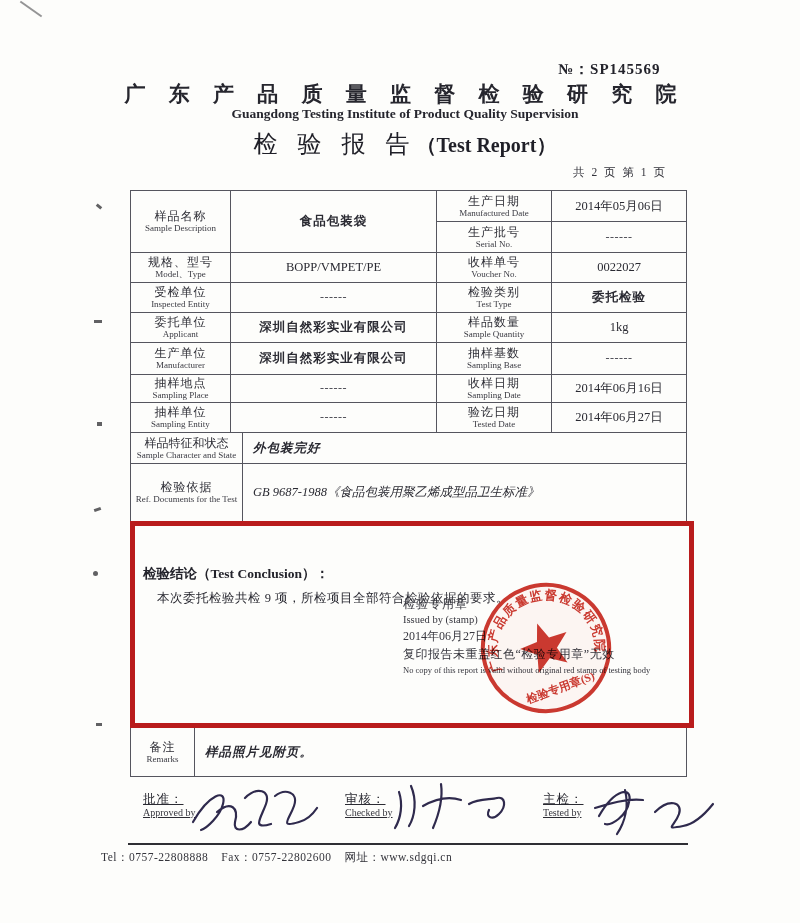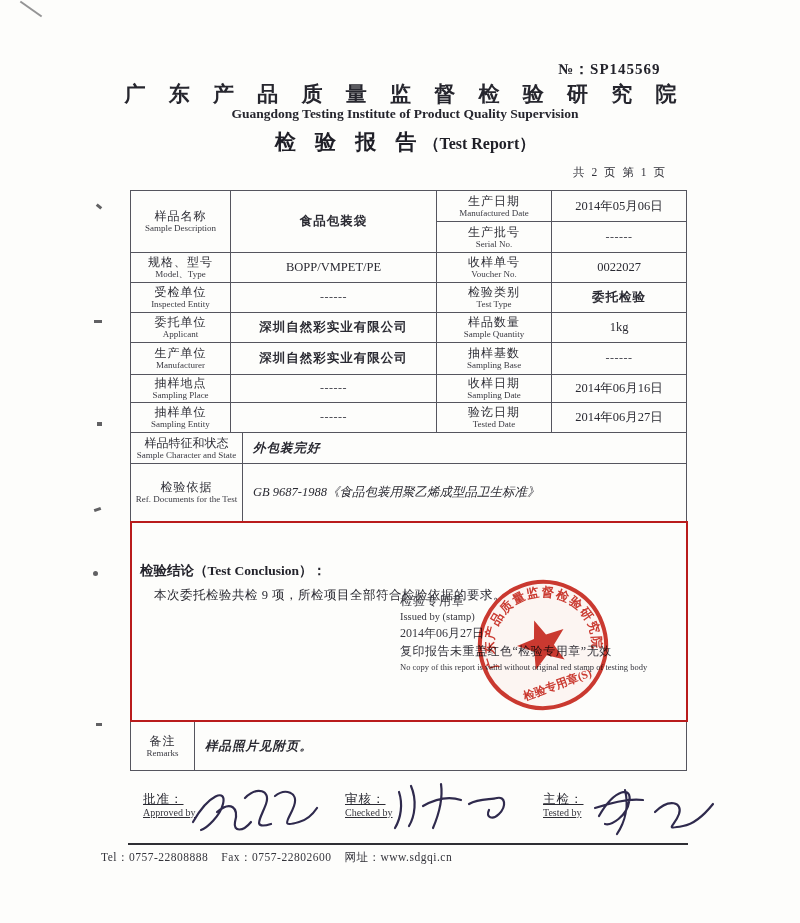--- a/index.html
+++ b/index.html
@@ -7,36 +7,36 @@
     position:relative;width:800px;height:923px;margin:0 auto;
     background:#fdfdfb;overflow:hidden;
     font-family:"Liberation Serif","DejaVu Serif",serif;
     color:#2b2b33;
   }
   
   .report-no{position:absolute;left:558px;top:60px;font-size:15px;font-weight:bold;letter-spacing:1px;color:#23232b;}
   .title-cn{position:absolute;left:0;top:80px;width:810px;text-align:center;font-size:21px;font-weight:bold;letter-spacing:9px;color:#26262e;}
   .title-en{position:absolute;left:0;top:106px;width:810px;text-align:center;font-size:13.5px;font-weight:bold;color:#26262e;}
   .doc-title{position:absolute;left:0;top:128px;width:810px;text-align:center;color:#1f1f27;}
-  .doc-title .cnt{font-size:21px;font-weight:bold;letter-spacing:7px;}
-  .doc-title .ent{font-size:16px;font-weight:bold;letter-spacing:0;}
+  .doc-title .cnt{font-size:24px;font-weight:normal;letter-spacing:7px;}
+  .doc-title .ent{font-size:20px;font-weight:bold;letter-spacing:0;}
   .page-info{position:absolute;left:560px;top:165px;width:120px;text-align:center;font-size:11.5px;letter-spacing:2px;color:#33333b;}
   
   .doc{position:absolute;left:130px;top:190px;width:556px;}
   table.t{border-collapse:collapse;width:556px;table-layout:fixed;}
   table.t td{border:1px solid #55555e;padding:0 2px;vertical-align:middle;text-align:center;overflow:hidden;}
   .tB,.blockC,.tD{margin-top:-1px;}
   .lab .cn{font-size:12px;line-height:13px;letter-spacing:1px;color:#2e2e36;}
   .lab .en{font-size:9px;line-height:10px;color:#3a3a42;}
   .val{font-size:12.5px;color:#2a2a32;}
   .valcn{font-weight:bold;letter-spacing:1px;}
   .dash{letter-spacing:0.5px;color:#4a4a52;font-size:12px;}
   .leftal{text-align:left !important;padding-left:10px !important;font-style:italic;}
   
-  .blockC{position:relative;width:554px;height:197px;border:2px solid #b91c1c;background:transparent;}
+  .blockC{position:relative;width:554px;height:197px;border:5px solid #b91c1c;background:transparent;}
   .concl-head{position:absolute;left:8px;top:39px;font-size:13.5px;font-weight:bold;color:#23232b;}
   .concl-body{position:absolute;left:22px;top:64px;font-size:12.5px;letter-spacing:0.5px;color:#2a2a32;}
   .issued{position:absolute;left:268px;top:70px;width:282px;text-align:left;color:#36363e;}
   .issued .l1{font-size:12px;line-height:16px;letter-spacing:1px;}
   .issued .l2{font-size:10.5px;line-height:15px;}
   .issued .l3{font-size:12px;line-height:19px;}
   .issued .l4{font-size:12px;line-height:17px;letter-spacing:0.5px;white-space:nowrap;}
   .issued .l5{font-size:8.5px;line-height:14px;white-space:nowrap;}
   
   .stamp{position:absolute;left:283px;top:26px;mix-blend-mode:multiply;opacity:0.92;}

